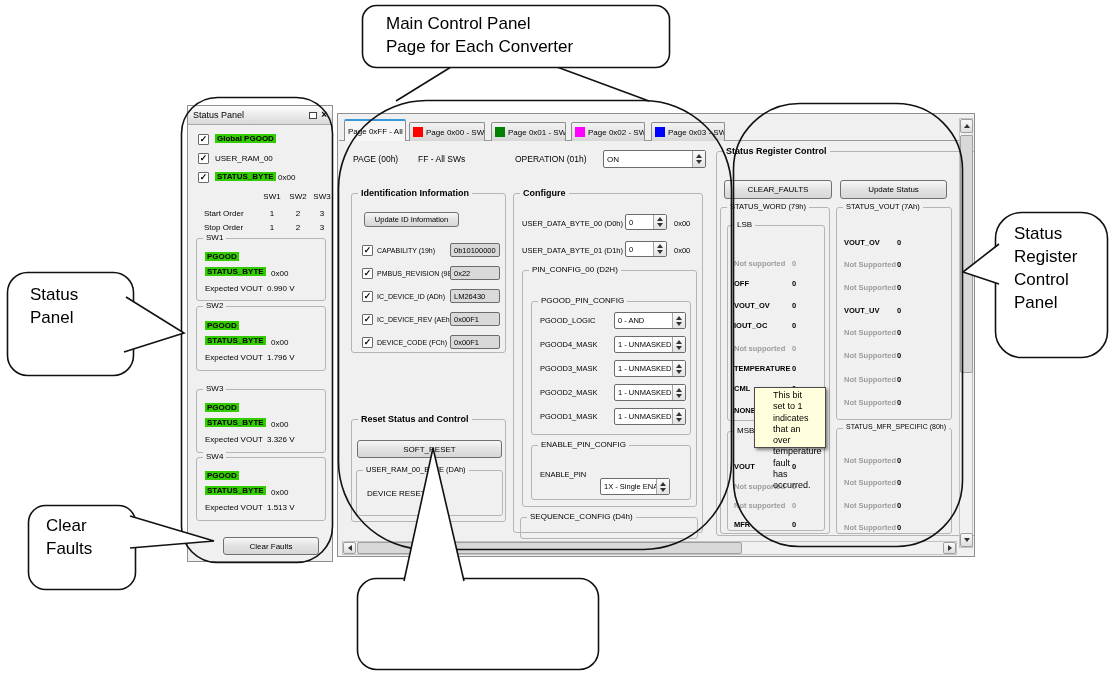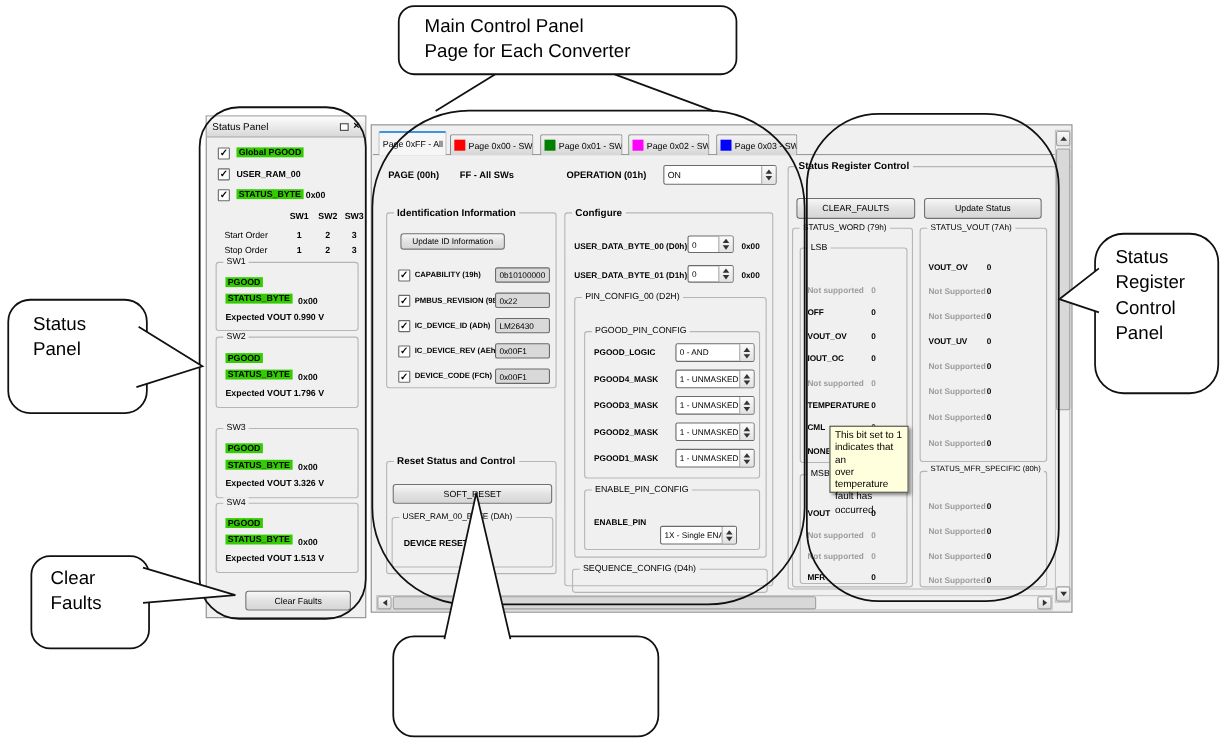--- a/index.html
+++ b/index.html
@@ -1,18 +1,18 @@
 <!DOCTYPE html>
 <html><head>
 <meta charset="utf-8">
 <style>
 *{margin:0;padding:0;box-sizing:border-box;}
 body{font-family:"Liberation Sans",sans-serif;background:#fff;}
 #screen{position:relative;width:1115px;height:677px;background:#fff;overflow:hidden;color:#000;font-size:8.5px;}
-.t{position:absolute;white-space:nowrap;font-size:8px;font-weight:bold;}
+.t{position:absolute;white-space:nowrap;font-size:8px;font-weight:normal;}
 .tn{position:absolute;white-space:nowrap;font-size:8px;}
 .dim{color:#9c9c9c;font-weight:normal;}
 
 .win{position:absolute;background:#f0f0f0;border:1px solid #8f8f8f;}
 .group{position:absolute;border:1px solid #b5b5b5;border-radius:3px;}
 .gt{position:absolute;top:-6px;left:6px;background:#f0f0f0;padding:0 3px;font-size:8px;white-space:nowrap;}
 .gt.b{font-weight:bold;font-size:9px;}
 
 #status-panel{left:187px;top:105px;width:146px;height:457px;z-index:1;}
 .sp-titlebar{position:absolute;left:0;top:0;right:0;height:19px;background:linear-gradient(#fdfdfd,#d8d8d8);border-bottom:1px solid #a8a8a8;display:flex;align-items:center;padding:0 5px;font-size:9px;}
@@ -40,21 +40,21 @@
 
 .sb{position:absolute;background:#f1f1f1;border:1px solid #c3c3c3;}
 .sb-btn{position:absolute;background:linear-gradient(#fafafa,#dedede);border:1px solid #9f9f9f;border-radius:2px;display:flex;align-items:center;justify-content:center;}
 .sb-thumb{position:absolute;background:#d8d8d8;border:1px solid #9f9f9f;border-radius:2px;}
 .tri-l{width:0;height:0;border-top:3px solid transparent;border-bottom:3px solid transparent;border-right:4px solid #333;}
 .tri-r{width:0;height:0;border-top:3px solid transparent;border-bottom:3px solid transparent;border-left:4px solid #333;}
 
 .rl{position:absolute;white-space:nowrap;font-size:7.5px;font-weight:bold;}
 .rv{position:absolute;white-space:nowrap;font-size:7.5px;font-weight:bold;}
 
-#tooltip{position:absolute;left:754px;top:387px;width:72px;height:61px;background:#ffffdd;border:1px solid #4a4a4a;box-shadow:2px 2px 3px rgba(0,0,0,.45);font-size:9px;line-height:1.25;padding:2px 4px;white-space:pre-line;z-index:6;}
+#tooltip{position:absolute;left:754px;top:387px;width:72px;height:61px;background:#ffffdd;border:1px solid #4a4a4a;box-shadow:2px 2px 3px rgba(0,0,0,.45);font-size:9px;line-height:1.25;padding:2px 18px;white-space:pre-line;z-index:6;}
 
 #ann{position:absolute;left:0;top:0;z-index:10;pointer-events:none;}
 .callout-text{position:absolute;z-index:11;font-size:17px;line-height:23px;white-space:pre-line;color:#000;pointer-events:none;}
 </style>
 </head>
 <body>
 
 <div id="screen">
 
   <div id="status-panel" class="win">

